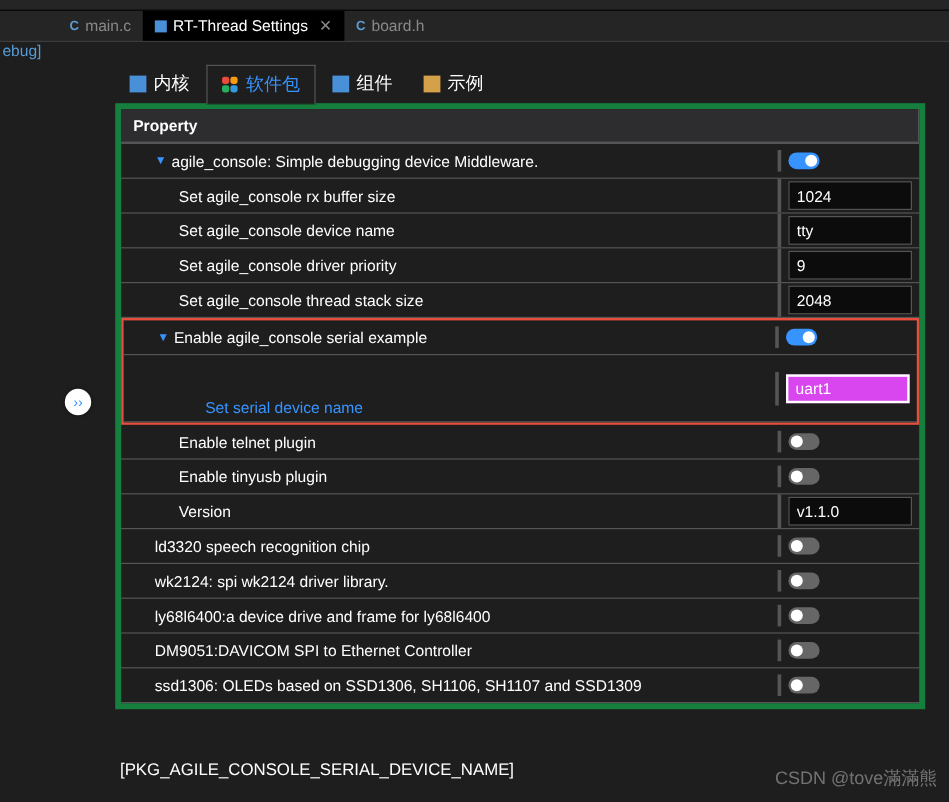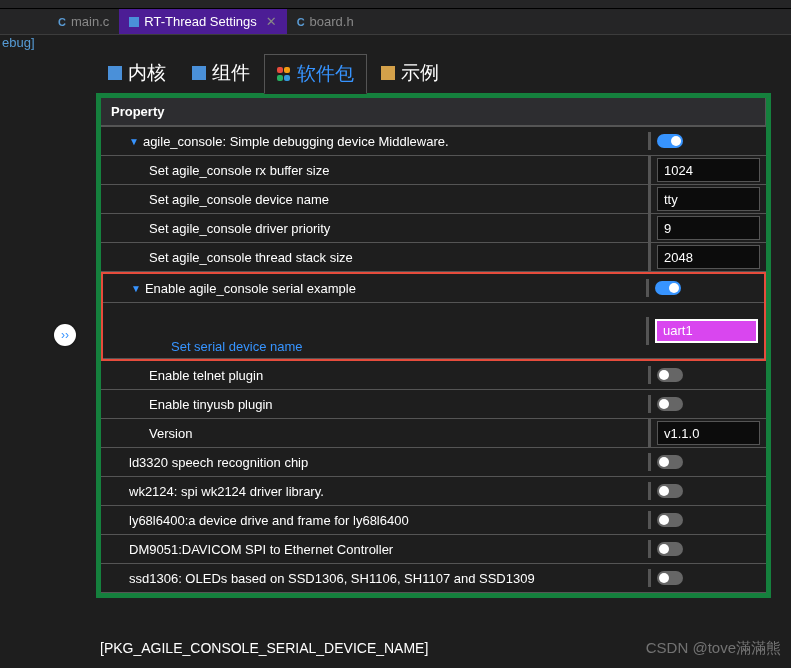--- a/index.html
+++ b/index.html
@@ -1,27 +1,27 @@
 <!DOCTYPE html>
 <html><head>
 <meta charset="utf-8">
 <style>
 * { box-sizing: border-box; margin: 0; padding: 0; }
 body { background: #1e1e1e; font-family: "Segoe UI", Arial, sans-serif; color: #d4d4d4; font-size: 13px; width: 791px; height: 668px; overflow: hidden; position: relative; }
 .top-blank { height: 9px; background: #252526; border-bottom: 1px solid #000; }
 .tabs-bar { display: flex; background: #252526; padding-left: 48px; height: 26px; align-items: stretch; border-bottom: 1px solid #3c3c3c; }
 .tab { display: flex; align-items: center; padding: 0 10px; gap: 5px; color: #888; font-size: 13px; }
-.tab.active { background: #4c1d95; color: #fff; }
+.tab.active { background: #000000; color: #fff; }
 .tab-icon { font-size: 11px; font-weight: bold; color: #5a9bd4; }
 .tab-icon-rt { width: 10px; height: 10px; background: #4a90d9; }
 .tab-close { color: #888; margin-left: 4px; }
 .left-strip { position: absolute; left: 0; top: 35px; color: #569cd6; font-size: 13px; padding-left: 2px; }
 .content { padding: 18px 20px 0 96px; }
 .nav-tabs { display: flex; gap: 2px; }
-.nav-tab { display: flex; align-items: center; gap: 6px; padding: 6px 12px; color: #fff; font-size: 19px; }
+.nav-tab { display: flex; align-items: center; gap: 6px; padding: 6px 12px; color: #fff; font-size: 15px; }
 .nav-tab.active { border: 1px solid #555; border-bottom: 1px solid #1e1e1e; position: relative; top: 1px; color: #3794ff; }
 .nav-icon { width: 14px; height: 14px; display: inline-block; }
 .nav-icon-grid { background: #4a90d9; }
 .nav-icon-cube { background: #4a90d9; }
 .nav-icon-pkg { display: flex; flex-wrap: wrap; gap: 1px; }
 .nav-icon-pkg span { width: 6px; height: 6px; border-radius: 2px; }
 .nav-icon-example { background: #d4a14a; }
 .panel { border: 5px solid #15803d; }
 .headers { display: flex; border-bottom: 2px solid #555; background: #2d2d30; }
 .col-prop { flex: 1; padding: 6px 10px; font-weight: bold; color: #fff; border-right: 1px solid #555; }
@@ -67,34 +67,34 @@
 </div>
 
 <div class="left-strip">ebug]</div>
 
 <div class="content">
   <div class="nav-tabs">
     <div class="nav-tab">
       <span class="nav-icon nav-icon-grid"></span>
       <span>内核</span>
     </div>
-    <div class="nav-tab">
-      <span class="nav-icon nav-icon-cube"></span>
-      <span>组件</span>
-    </div>
     <div class="nav-tab active">
       <span class="nav-icon nav-icon-pkg">
         <span style="background:#e74c3c"></span>
           <span style="background:#f39c12"></span>
         <span style="background:#27ae60"></span>
           <span style="background:#3498db"></span>
       </span>
       <span>软件包</span>
     </div>
     <div class="nav-tab">
+      <span class="nav-icon nav-icon-cube"></span>
+      <span>组件</span>
+    </div>
+    <div class="nav-tab">
       <span class="nav-icon nav-icon-example"></span>
       <span>示例</span>
     </div>
   </div>
 
   <div class="panel">
     <div class="headers">
       <div class="col-prop">Property</div>
     </div>
     <div id="rows-container">

